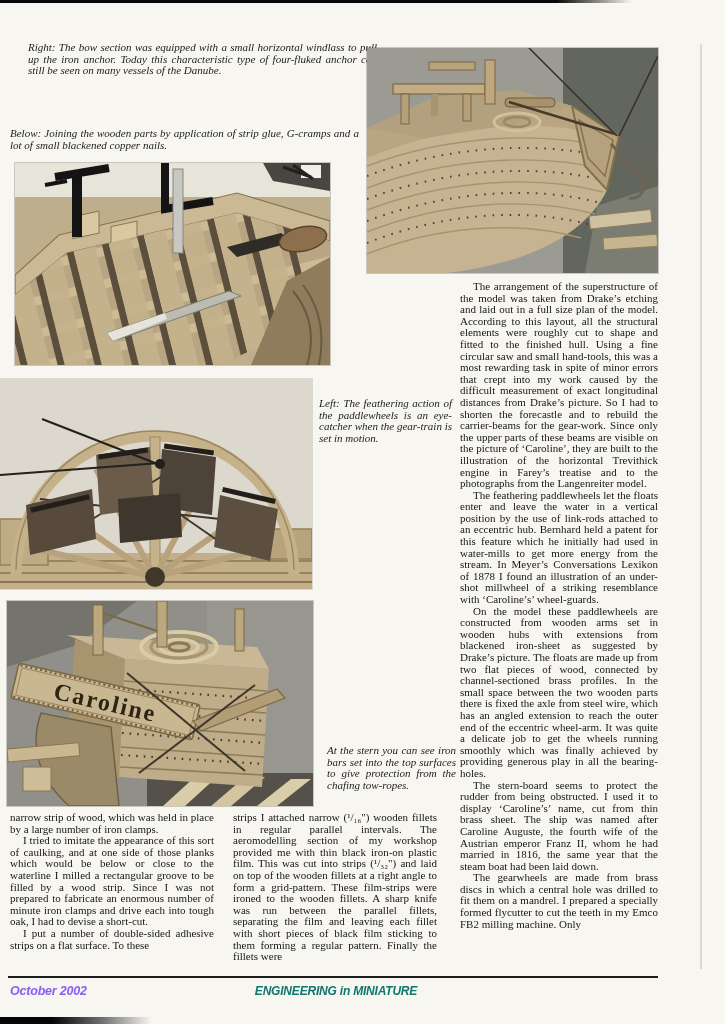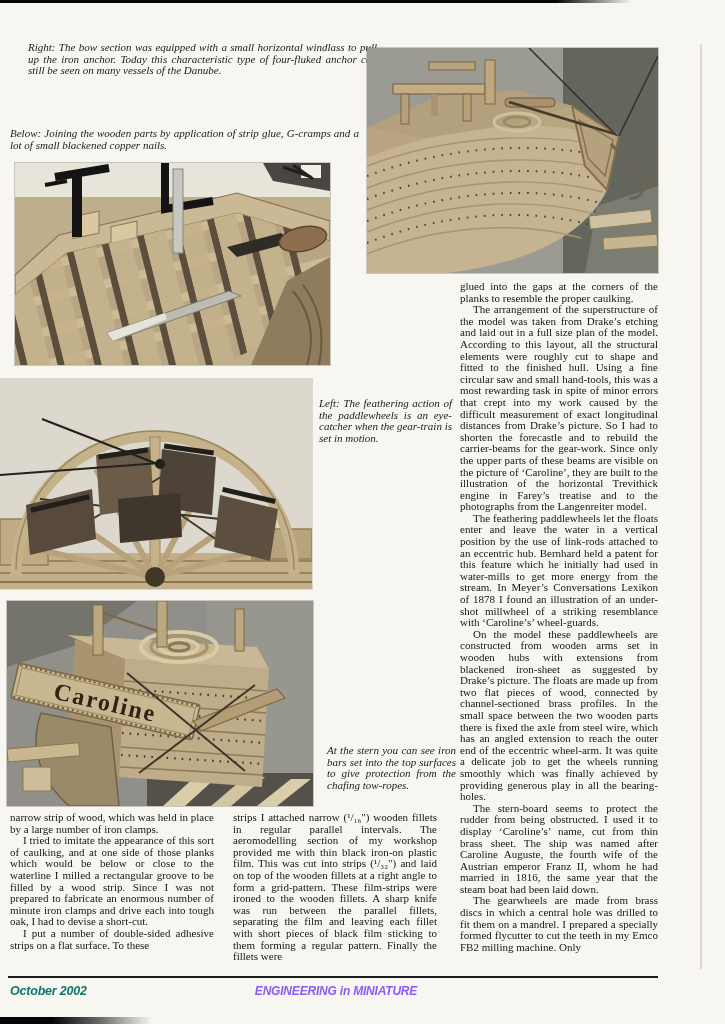--- a/index.html
+++ b/index.html
@@ -37,24 +37,24 @@
   .col{position:absolute;}
   .col p{margin:0;font-size:11px;line-height:11.6px;text-align:justify;}
   .col p.ind{text-indent:13px;}
   .col-left{left:10px;top:812px;width:204px;}
   .col-mid{left:233px;top:812px;width:204px;}
   .col-right{left:460px;top:281px;width:198px;}
 
   
   .footer-rule{position:absolute;left:8px;top:976px;width:650px;height:2px;background:#1d1d1d;}
   .footer-date{position:absolute;left:10px;top:984px;font-family:"Liberation Sans","DejaVu Sans",sans-serif;
-    font-weight:bold;font-style:italic;font-size:12.5px;color:#0f766e;letter-spacing:-.2px;}
+    font-weight:bold;font-style:italic;font-size:12.5px;color:#8b5cf6;letter-spacing:-.2px;}
   .footer-mag{position:absolute;left:0;top:984px;width:672px;text-align:center;
     font-family:"Liberation Sans","DejaVu Sans",sans-serif;font-weight:bold;font-style:italic;
-    font-size:12px;color:#8b5cf6;letter-spacing:-.2px;}
+    font-size:12px;color:#0f766e;letter-spacing:-.2px;}
   .footer-page{position:absolute;right:37px;top:1024px;font-family:"Liberation Sans","DejaVu Sans",sans-serif;
     font-weight:bold;font-style:italic;font-size:10px;color:#a21caf;}
 
   .stern-name{font-family:"Liberation Serif","DejaVu Serif",serif;font-weight:bold;
     font-size:24px;letter-spacing:2px;fill:#2e2416;}
 </style>
 </head>
 <body>
 
 <div class="page">
@@ -335,21 +335,20 @@
     <p>narrow strip of wood, which was held in place by a large number of iron clamps.</p>
     <p class="ind">I tried to imitate the appearance of this sort of caulking, and at one side of those planks which would be below or close to the waterline I milled a rectangular groove to be filled by a wood strip. Since I was not prepared to fabricate an enormous number of minute iron clamps and drive each into tough oak, I had to devise a short-cut.</p>
     <p class="ind">I put a number of double-sided adhesive strips on a flat surface. To these</p>
   </div>
 
   <div class="col col-mid">
     <p>strips I attached narrow (¹/₁₆") wooden fillets in regular parallel intervals. The aeromodelling section of my workshop provided me with thin black iron-on plastic film. This was cut into strips (¹/₃₂") and laid on top of the wooden fillets at a right angle to form a grid-pattern. These film-strips were ironed to the wooden fillets. A sharp knife was run between the parallel fillets, separating the film and leaving each fillet with short pieces of black film sticking to them forming a regular pattern. Finally the fillets were</p>
   </div>
 
   <div class="col col-right">
-    <p>glued into the gaps at the corners of the planks to resemble the proper caulking.</p>
     <p class="ind">The arrangement of the superstructure of the model was taken from Drake’s etching and laid out in a full size plan of the model. According to this layout, all the structural elements were roughly cut to shape and fitted to the finished hull. Using a fine circular saw and small hand-tools, this was a most rewarding task in spite of minor errors that crept into my work caused by the difficult measurement of exact longitudinal distances from Drake’s picture. So I had to shorten the forecastle and to rebuild the carrier-beams for the gear-work. Since only the upper parts of these beams are visible on the picture of ‘Caroline’, they are built to the illustration of the horizontal Trevithick engine in Farey’s treatise and to the photographs from the Langenreiter model.</p>
     <p class="ind">The feathering paddlewheels let the floats enter and leave the water in a vertical position by the use of link-rods attached to an eccentric hub. Bernhard held a patent for this feature which he initially had used in water-mills to get more energy from the stream. In Meyer’s Conversations Lexikon of 1878 I found an illustration of an under-shot millwheel of a striking resemblance with ‘Caroline’s’ wheel-guards.</p>
     <p class="ind">On the model these paddlewheels are constructed from wooden arms set in wooden hubs with extensions from blackened iron-sheet as suggested by Drake’s picture. The floats are made up from two flat pieces of wood, connected by channel-sectioned brass profiles. In the small space between the two wooden parts there is fixed the axle from steel wire, which has an angled extension to reach the outer end of the eccentric wheel-arm. It was quite a delicate job to get the wheels running smoothly which was finally achieved by providing generous play in all the bearing-holes.</p>
     <p class="ind">The stern-board seems to protect the rudder from being obstructed. I used it to display ‘Caroline’s’ name, cut from thin brass sheet. The ship was named after Caroline Auguste, the fourth wife of the Austrian emperor Franz II, whom he had married in 1816, the same year that the steam boat had been laid down.</p>
     <p class="ind">The gearwheels are made from brass discs in which a central hole was drilled to fit them on a mandrel. I prepared a specially formed flycutter to cut the teeth in my Emco FB2 milling machine. Only</p>
   </div>
 
   <div class="footer-rule"></div>
   <span class="footer-date">October 2002</span>
   <span class="footer-mag">ENGINEERING in MINIATURE</span>

